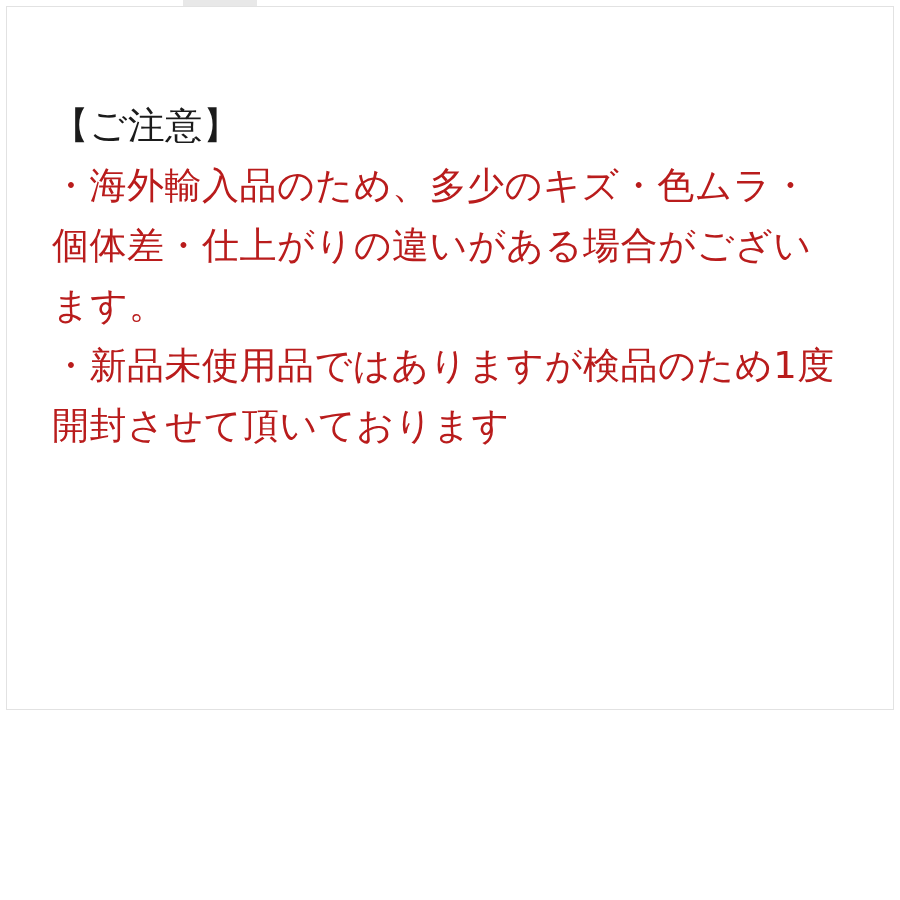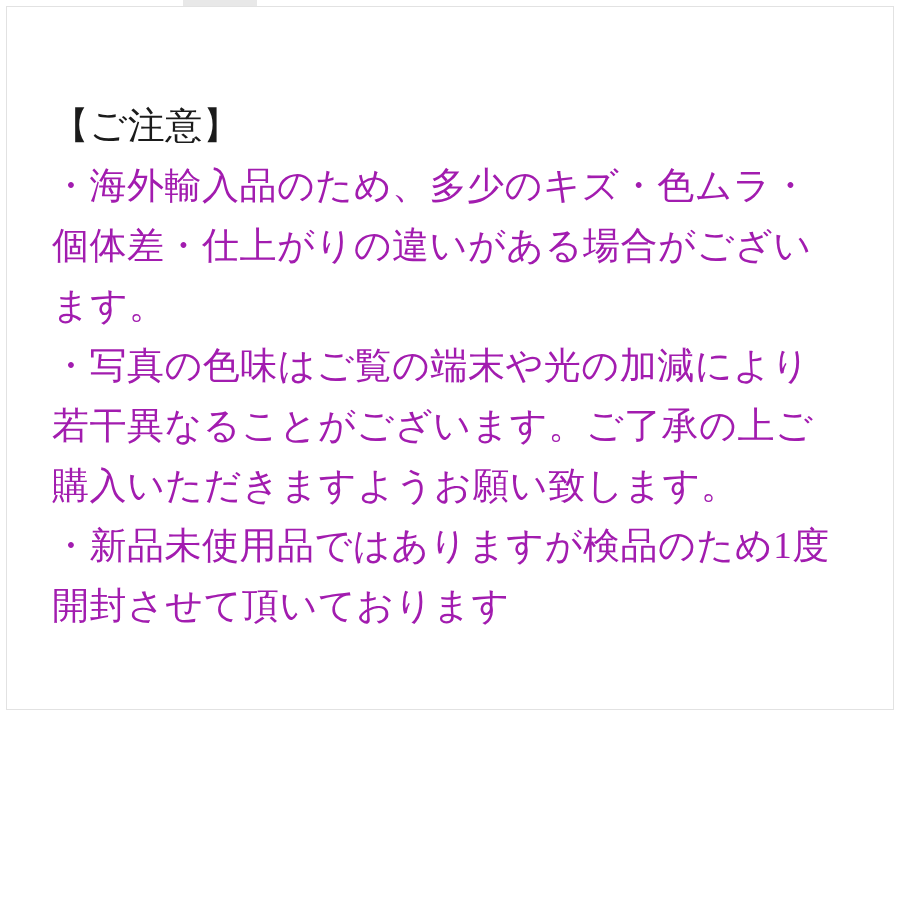--- a/index.html
+++ b/index.html
@@ -50,35 +50,33 @@
   .note-title {
     font-size: 37px;
     line-height: 60px;
     color: #1b1b1b;
     letter-spacing: 0.5px;
     white-space: nowrap;
   }
   .note-para {
     font-size: 37px;
     line-height: 60px;
-    color: #a21caf;
+    color: #b91c1c;
     letter-spacing: 0.5px;
     text-align: left;
     margin: 0;
     padding: 0;
     max-width: 790px;
-    font-family: Liberation Serif, serif;
   }
 </style>
 </head>
 <body>
 
 <div class="page">
   <div class="top-notch"></div>
   <div class="frame"></div>
 
   <div class="content">
     <div class="note-title">【ご注意】</div>
     <p class="note-para">・海外輸入品のため、多少のキズ・色ムラ・個体差・仕上がりの違いがある場合がございます。</p>
-    <p class="note-para">・写真の色味はご覧の端末や光の加減により若干異なることがございます。ご了承の上ご購入いただきますようお願い致します。</p>
     <p class="note-para">・新品未使用品ではありますが検品のため1度開封させて頂いております</p>
   </div>
 </div>
 
 </body></html>

